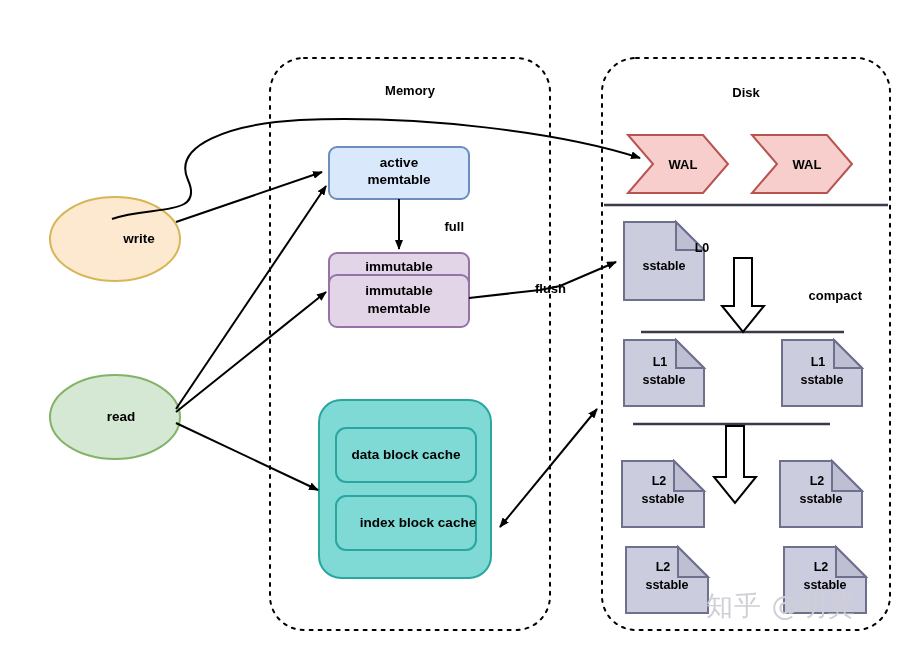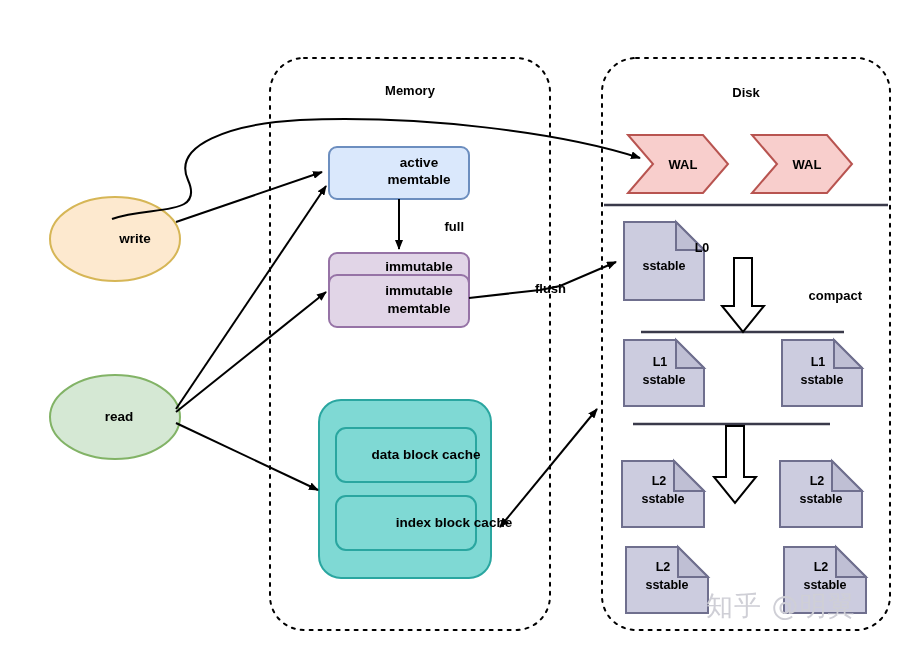--- a/index.html
+++ b/index.html
@@ -31,21 +31,20 @@
     line-height: 1.25;
     pointer-events: none;
   }
   .zone-title {
     font-size: 13px;
     font-weight: bold;
   }
   .node-text {
     font-size: 13.5px;
     font-weight: bold;
-    margin-left: 20px;
   }
   .edge-label {
     font-size: 13px;
     font-weight: bold;
   }
   .sst-text {
     font-size: 12.5px;
     font-weight: bold;
   }
   .wal-text {
@@ -152,32 +151,32 @@
     <line x1="176" y1="412" x2="326" y2="292" stroke="#000000" stroke-width="2" marker-end="url(#arrowhead)"></line>
 
     <line x1="176" y1="423" x2="318" y2="490" stroke="#000000" stroke-width="2" marker-end="url(#arrowhead)"></line>
 
     <line x1="500" y1="527" x2="597" y2="409" stroke="#000000" stroke-width="2" marker-end="url(#arrowhead)" marker-start="url(#arrowtail)"></line>
   </svg>
 
   <div class="lbl zone-title" style="left:602px; top:85px; width:288px;">Disk</div>
   <div class="lbl zone-title" style="left:270px; top:83px; width:280px;">Memory</div>
 
-  <div class="lbl node-text" style="left:50px; top:231px; width:130px;">write</div>
-  <div class="lbl node-text" style="left:34px; top:409px; width:130px;">read</div>
+  <div class="lbl node-text" style="left:50px; top:231px; width:130px;padding-left:24px;">write</div>
+  <div class="lbl node-text" style="left:56px; top:409px; width:130px;">read</div>
 
   <div class="lbl node-text" style="left:329px; top:155px; width:140px;">active</div>
   <div class="lbl node-text" style="left:329px; top:172px; width:140px;">memtable</div>
 
   <div class="lbl node-text" style="left:329px; top:259px; width:140px;">immutable</div>
   <div class="lbl node-text" style="left:329px; top:283px; width:140px;">immutable</div>
   <div class="lbl node-text" style="left:329px; top:301px; width:140px;">memtable</div>
 
   <div class="lbl node-text" style="left:336px; top:447px; width:140px;">data block cache</div>
-  <div class="lbl node-text" style="left:356px; top:515px; width:156px;text-align:center;">index block cache</div>
+  <div class="lbl node-text" style="left:340px; top:515px; width:156px;text-align:center;">index block cache</div>
 
   <div class="lbl wal-text" style="left:653px; top:157px; width:60px;">WAL</div>
   <div class="lbl wal-text" style="left:777px; top:157px; width:60px;">WAL</div>
 
   <div class="lbl edge-label" style="left:404px; top:219px; width:60px; text-align:right;">full</div>
   <div class="lbl edge-label" style="left:506px; top:281px; width:60px; text-align:right;">flush</div>
   <div class="lbl edge-label" style="left:782px; top:288px; width:80px; text-align:right;">compact</div>
 
   <div class="lbl sst-text" style="left:624px; top:241px; width:72px;padding-left:42px;">L0</div>
   <div class="lbl sst-text" style="left:624px; top:259px; width:80px;">sstable</div>

